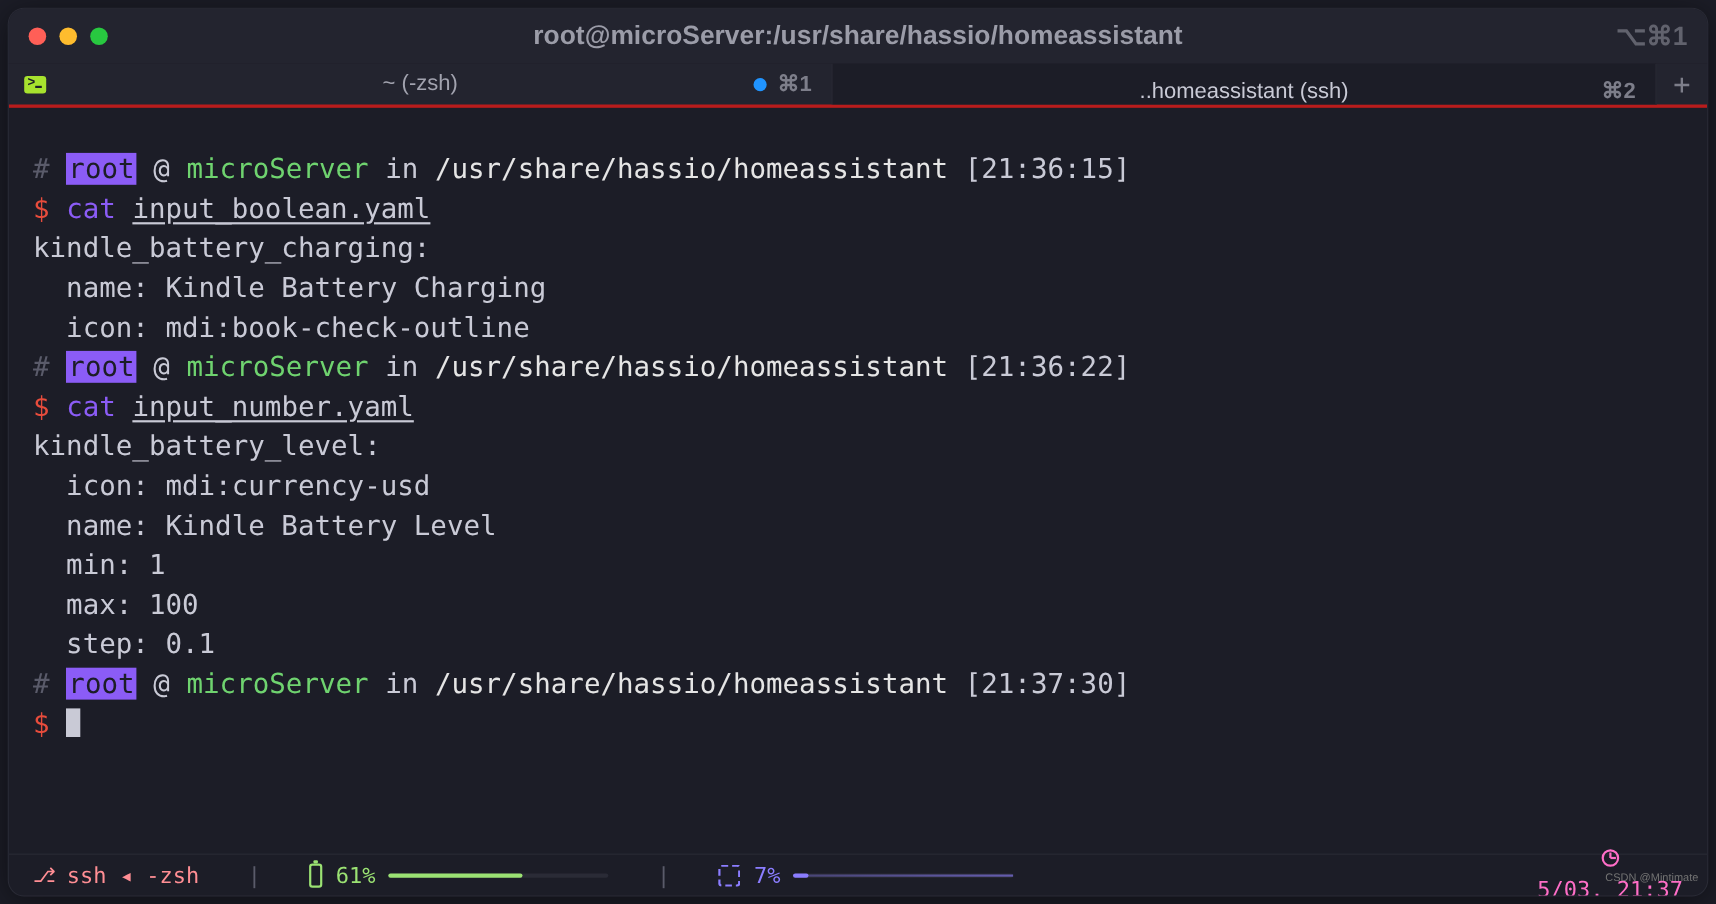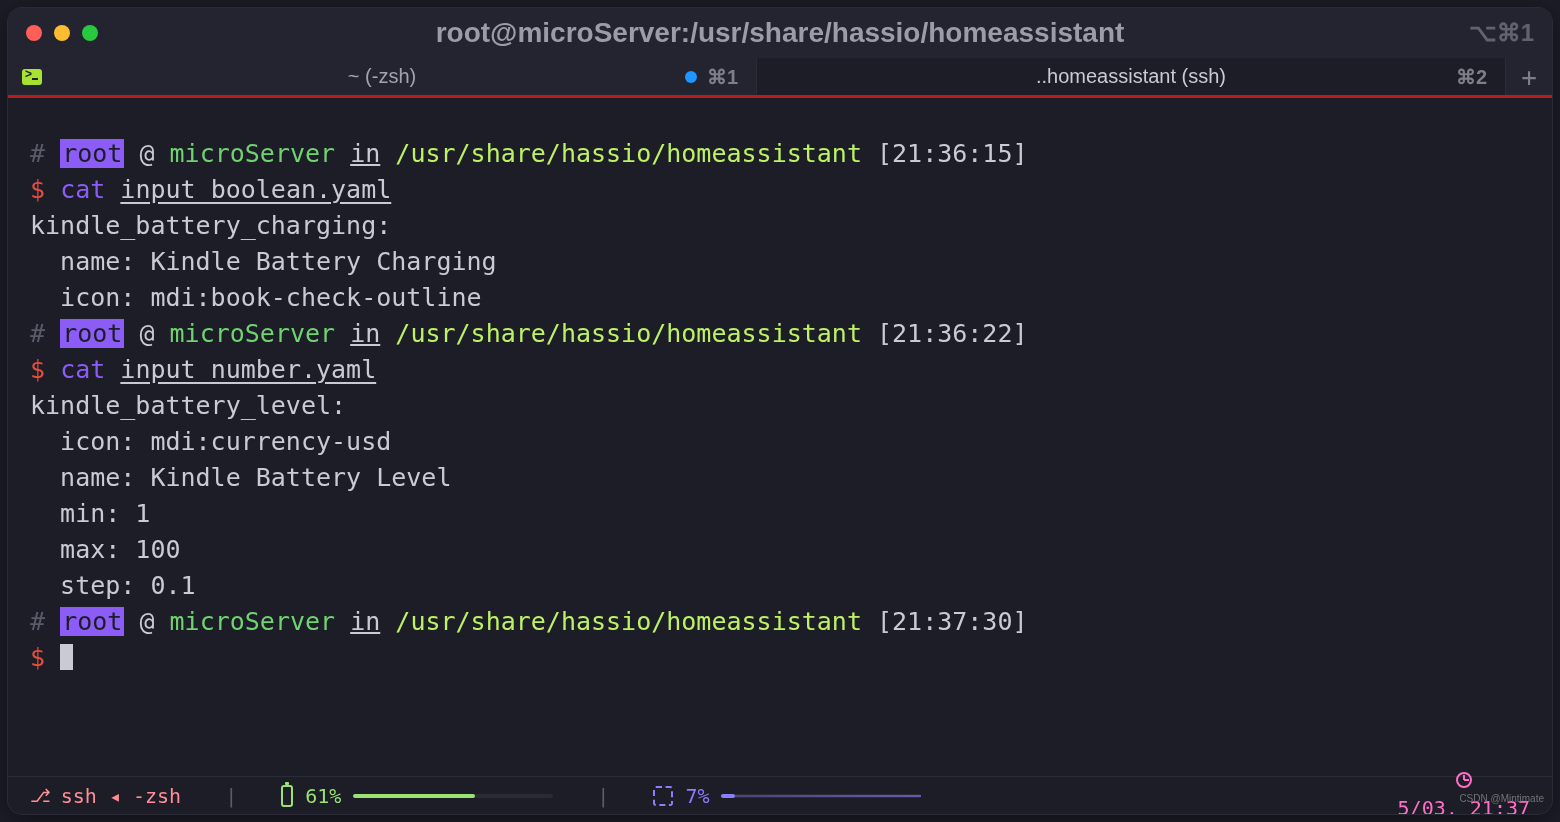--- a/index.html
+++ b/index.html
@@ -33,21 +33,21 @@
     position: relative;
   }
   .traffic-lights { display: flex; gap: 12px; }
   .tl { width: 16px; height: 16px; border-radius: 50%; }
   .tl.red    { background: #ff5f57; }
   .tl.yellow { background: #febc2e; }
   .tl.green  { background: #28c840; }
   .titlebar .title {
     position: absolute; left: 0; right: 0;
     text-align: center;
-    font-size: 28px;
+    font-size: 24px;
     font-weight: 700;
     color: #9b9ca8;
     pointer-events: none;
     font-family: -apple-system, "Helvetica Neue", sans-serif;
   }
   .title-right {
     margin-left: auto;
     display: flex; align-items: center; gap: 6px;
     color: #61626d; font-size: 24px; font-weight: 700;
     font-family: -apple-system, "Helvetica Neue", sans-serif;
@@ -69,20 +69,21 @@
     border-right: 1px solid #2a2b36;
     position: relative;
     cursor: pointer;
     color: #a2a3af;
     font-size: 20px;
     font-family: -apple-system, "Helvetica Neue", sans-serif;
   }
   .tab.active {
     background: #1c1d27;
     color: #c9cad6;
+    align-items: flex-end;
   }
   .tab .badge {
     margin-left: auto;
     display: flex; align-items: center; gap: 10px;
     position: absolute; right: 18px;
   }
   .tab .left {
     position: absolute; left: 14px;
     display: flex; align-items: center; gap: 10px;
   }
@@ -114,22 +115,22 @@
     padding: 38px 22px 10px 22px;
     font-size: 25px;
     line-height: 1.44;
     white-space: pre;
     overflow: hidden;
   }
   .c-hash   { color: #5a5b6a; }
   .c-user   { background:#8b5cf6; color:#1c1d27; padding:0 2px; }
   .c-at     { color: #c9cad6; }
   .c-host   { color: #6fd36f; }
-  .c-in     { color: #c9cad6; text-decoration: underline; }
-  .c-path   { color: #bef264; }
+  .c-in     { color: #c9cad6; }
+  .c-path   { color: #e5e5e5; }
   .c-time   { color: #c9cad6; }
   .c-dollar { color: #e74c3c; }
   .c-cmd    { color: #8b5cf6; }
   .c-arg    { color: #c9cad6; text-decoration: underline; text-underline-offset: 4px; }
   .c-out    { color: #c9cad6; }
   .cursor   { display:inline-block; width:13px; height:26px; background:#c9cad6; vertical-align:-4px; }
 
   .line { display: block; }
 
   

